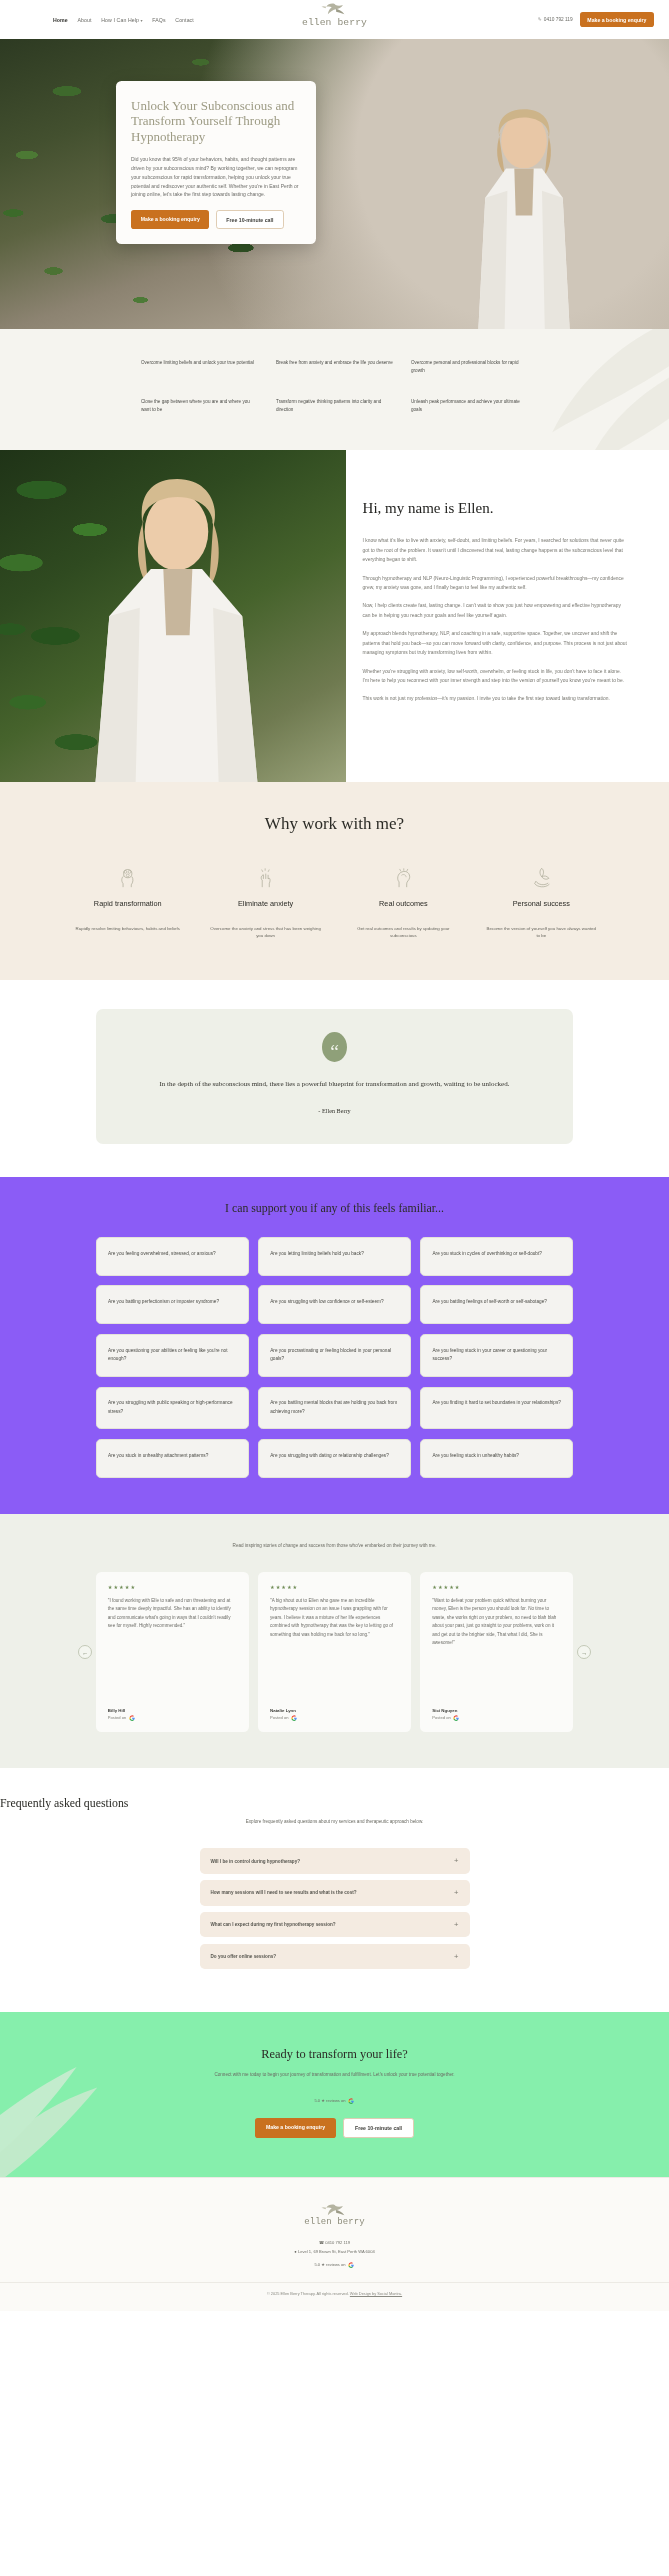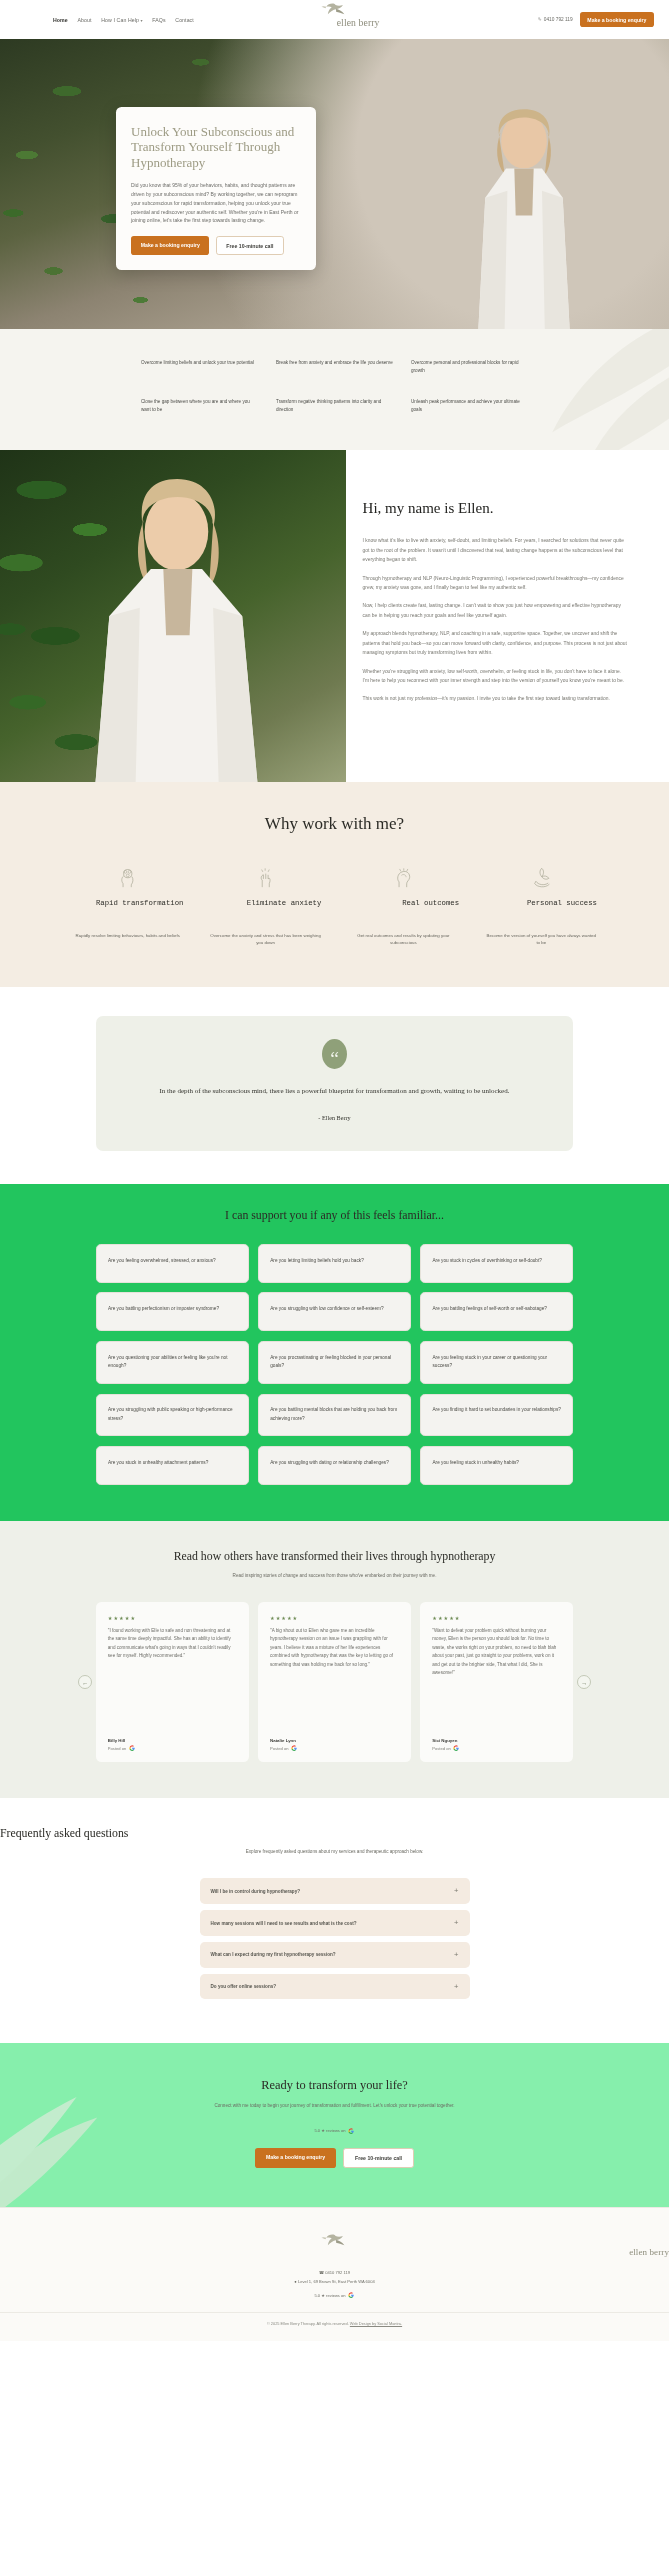--- a/index.html
+++ b/index.html
@@ -41,23 +41,22 @@
     left: 50%;
     transform: translateX(-50%);
     top: 1.4px;
     text-align: center;
     width: 90px;
   }
   .brand-bird { height: 16.6px; display:block; margin: 0 auto -1.4px; }
   .brand-name {
     font-size: 9.7px;
     color: #8e8d7c;
-    font-family: Liberation Serif, serif;
+    font-family: Liberation Mono, monospace;
     letter-spacing: 0.1px;
-    text-align: right;
   }
   .header-right {
     margin-left: auto;
     display: flex;
     align-items: center;
     gap: 7px;
   }
   .phone {
     font-size: 4.8px;
     color: #6b6b66;
@@ -101,21 +100,21 @@
       radial-gradient(ellipse 21px 7.6px at 36% 72%, #2b4f20 0 60%, transparent 62%);
     opacity: .95;
   }
   .hero-person {
     position: absolute;
     right: 62px; bottom: 0;
     width: 166px; height: 242px;
   }
   .hero-card {
     position: absolute;
-    left: 116px; top: 68px;
+    left: 116px; top: 42px;
     width: 200px;
     background: #fdfcfa;
     border-radius: 5.5px;
     padding: 16.6px 15px 15px;
     box-shadow: 0 4.1px 16.6px rgba(0,0,0,.18);
   }
   .hero-title {
     font-family: "Liberation Serif", serif;
     font-size: 13px;
     line-height: 1.22;
@@ -215,26 +214,25 @@
   .why-grid {
     width: 539px;
     margin: 0 auto;
     display: grid;
     grid-template-columns: repeat(4, 1fr);
     gap: 12.4px;
   }
   .why-item { text-align: center; padding: 0 7px; }
   .why-icon { height: 23.5px; margin-bottom: 7px; }
   .why-name {
-    font-family: Liberation Mono, monospace;
+    font-family: Liberation Sans, sans-serif;
     font-size: 7.3px;
     color: #2b2b26;
-    margin-bottom: 24px;
+    margin-bottom: 17px;
     line-height: 1.25;
-    text-align: right;
   }
   .why-desc { font-size: 4.4px; line-height: 1.72; color: #68675f; }
 
   
   .quote-wrap { background: #fff; padding: 29px 0 33px; }
   .quote-card {
     width: 477px;
     margin: 0 auto;
     background: #eef0e8;
     border-radius: 7px;
@@ -263,21 +261,21 @@
     margin-bottom: 16.6px;
     margin-top: 17px;
   }
   .quote-author {
     font-family: "Liberation Serif", serif;
     font-size: 6.2px;
     color: #32322c;
   }
 
   
-  .support { background: #22c55e; padding: 23.5px 0 36px; }
+  .support { background: #8b5cf6; padding: 23.5px 0 36px; }
   .support-title { font-size: 11.8px; text-align: center; margin-bottom: 21px; }
   .support-grid {
     width: 477px;
     margin: 0 auto;
     display: grid;
     grid-template-columns: repeat(3, 1fr);
     gap: 9.7px;
   }
   .support-card {
     background: #f4f3f0;
@@ -608,21 +606,20 @@
     <div class="support-card">Are you struggling with public speaking or high-performance stress?</div>
     <div class="support-card">Are you battling mental blocks that are holding you back from achieving more?</div>
     <div class="support-card">Are you finding it hard to set boundaries in your relationships?</div>
     <div class="support-card">Are you stuck in unhealthy attachment patterns?</div>
     <div class="support-card">Are you struggling with dating or relationship challenges?</div>
     <div class="support-card">Are you feeling stuck in unhealthy habits?</div>
   </div>
 </section>
 
 <section class="testimonials">
-  <h2 class="section-title t-title">Read how others have transformed their lives through hypnotherapy</h2>
   <div class="t-sub">Read inspiring stories of change and success from those who've embarked on their journey with me.</div>
 
   <div class="t-row">
     <div class="arrow-btn arrow-prev">←</div>
     <div class="arrow-btn arrow-next">→</div>
 
     <div class="t-card">
       <div class="stars">★★★★★</div>
       <div class="t-body">"I found working with Elle to safe and non threatening and at the same time deeply impactful. She has an ability to identify and communicate what's going in ways that I couldn't readily see for myself. Highly recommended."</div>
       <div class="t-name">Billy Hill</div>

